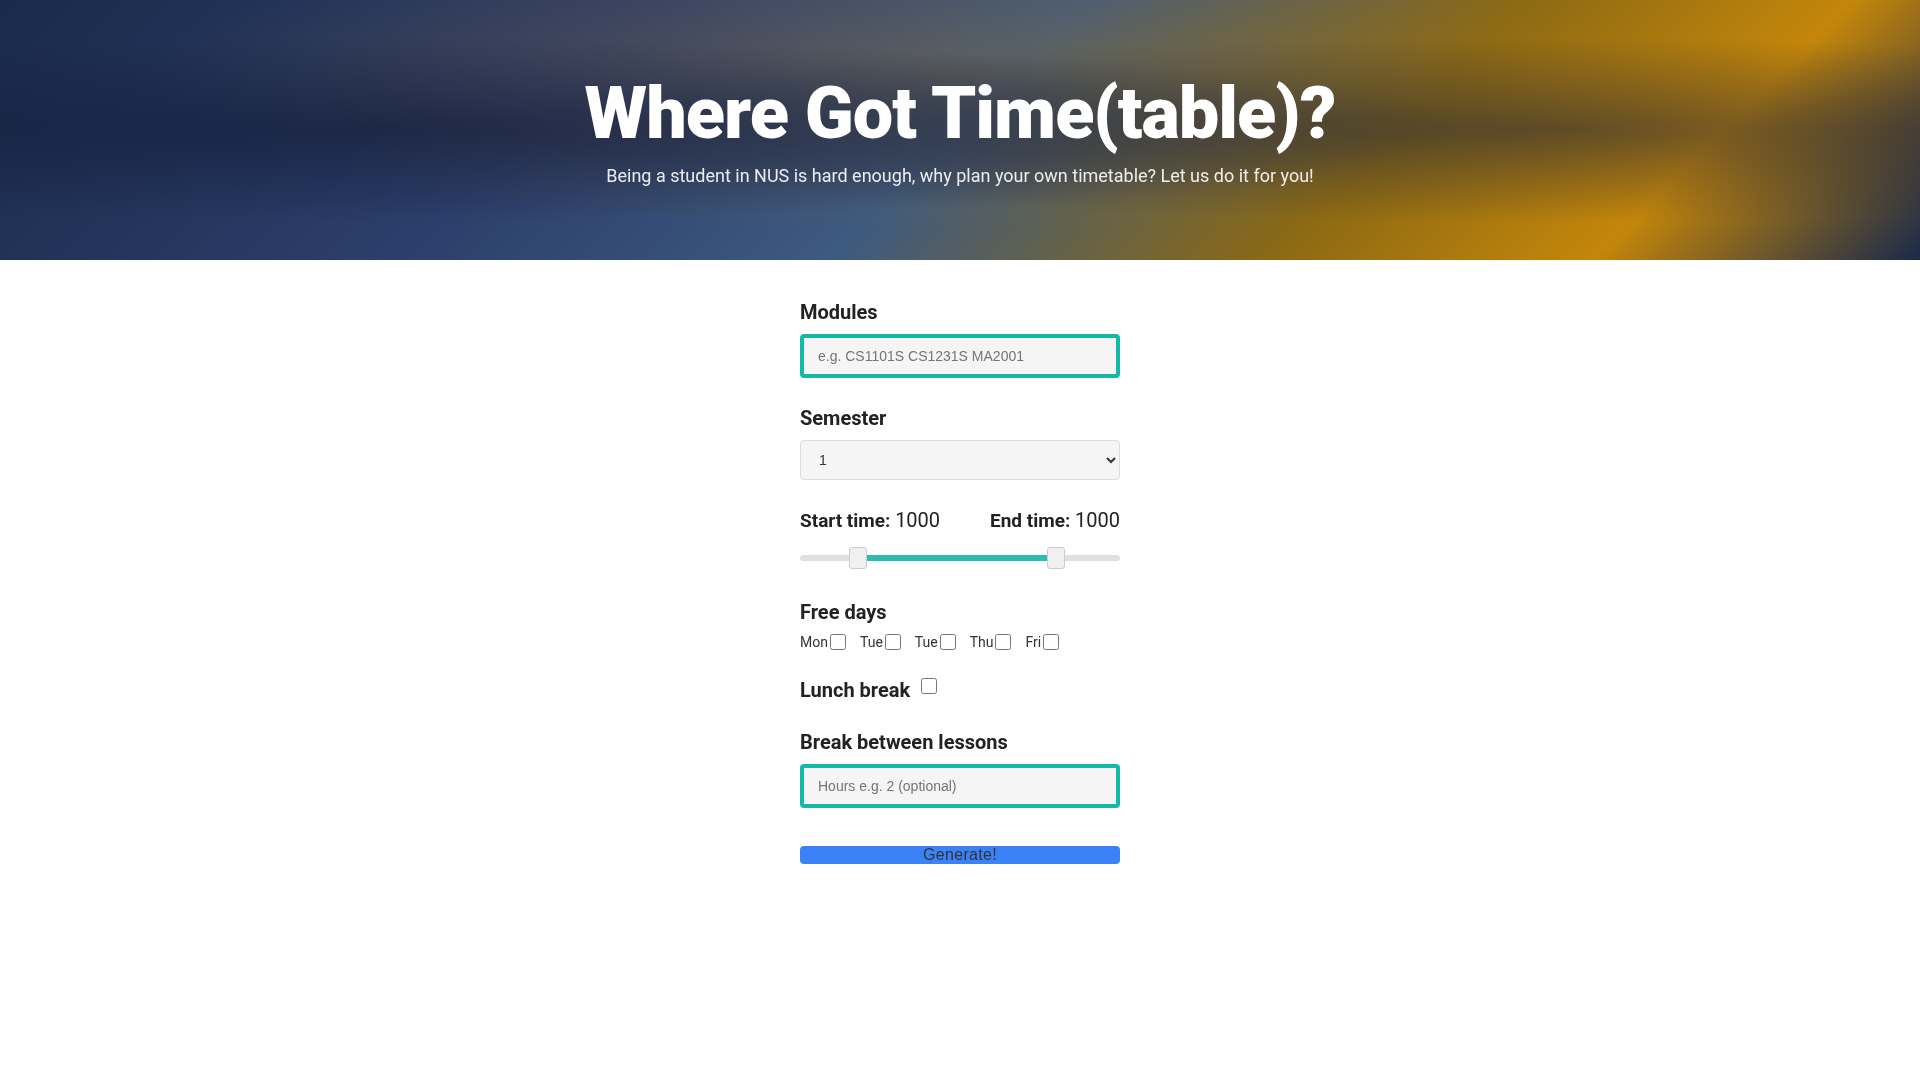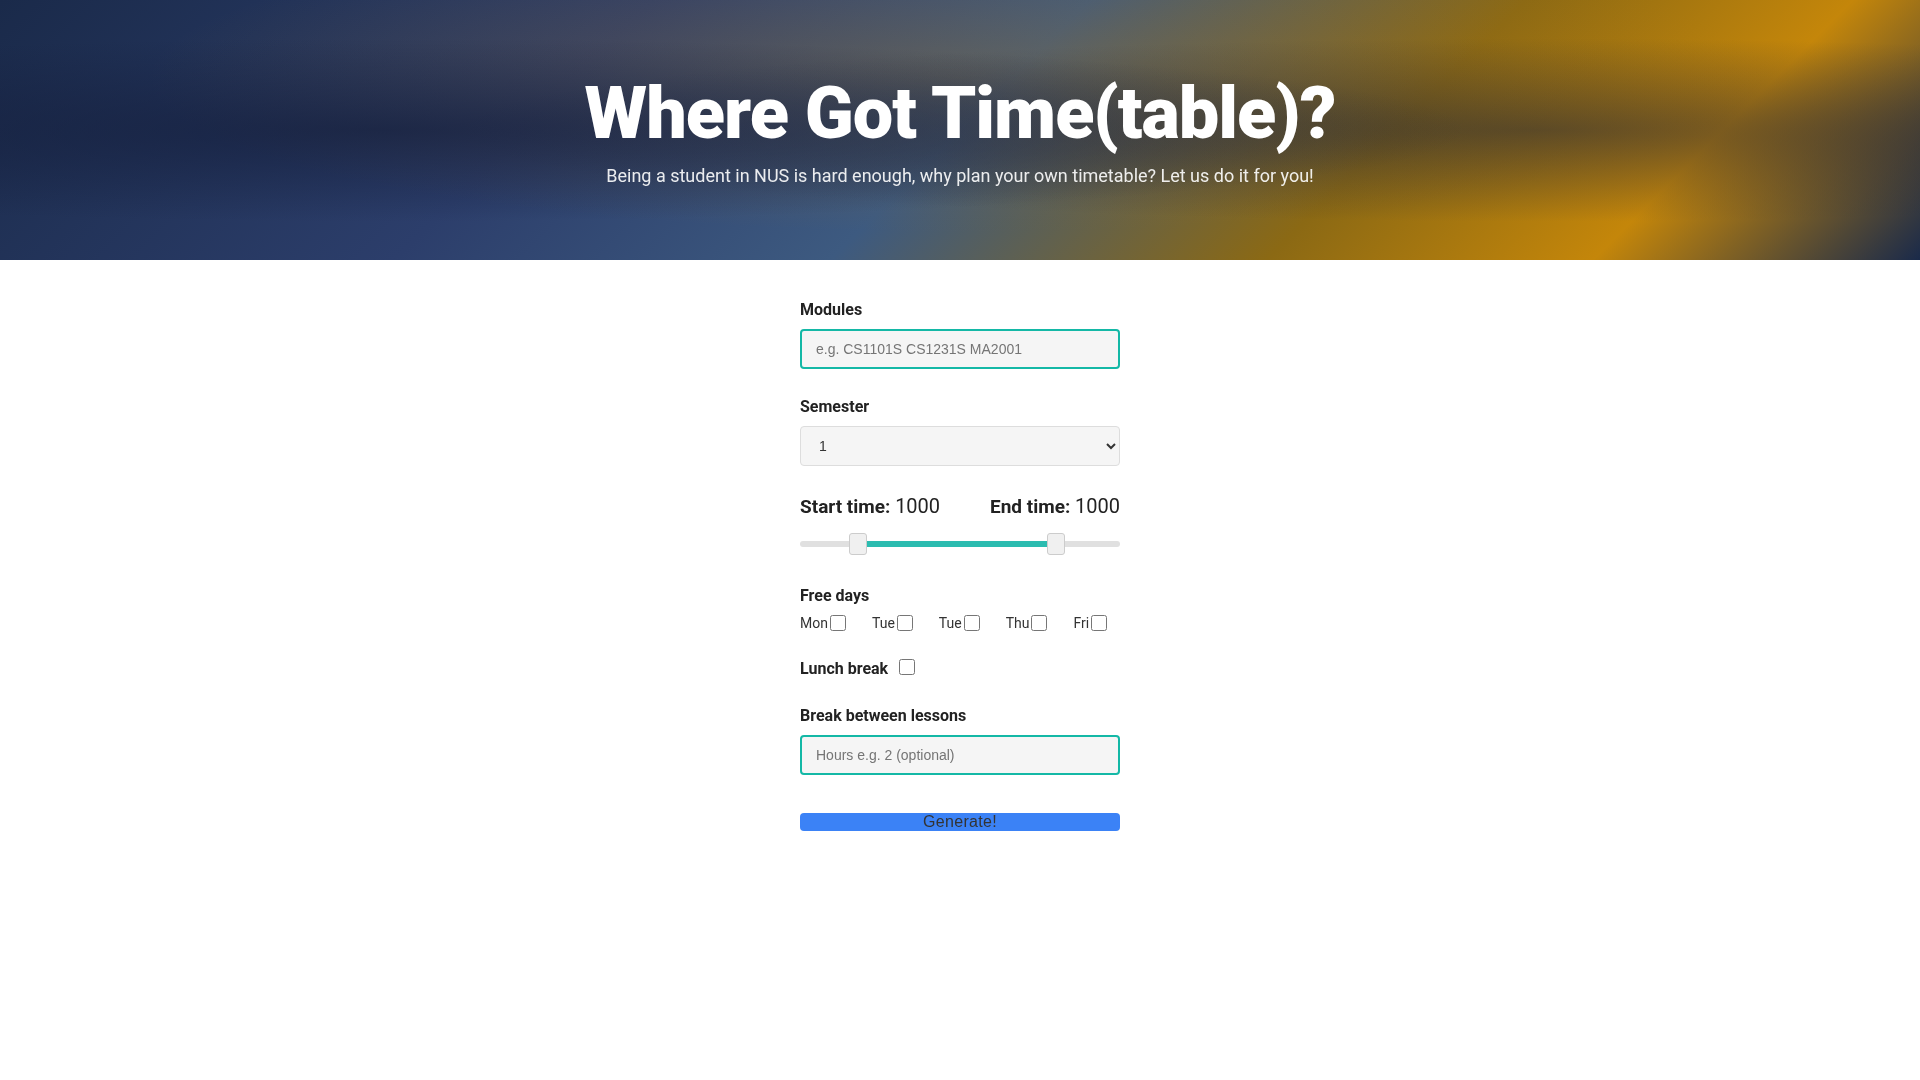--- a/index.html
+++ b/index.html
@@ -70,30 +70,30 @@
       width: 320px;
     }
 
     
     .form-group {
       margin-bottom: 28px;
     }
 
     .form-label {
       display: block;
-      font-size: 16px;
+      font-size: 20px;
       font-weight: 700;
       color: #222;
       margin-bottom: 10px;
     }
 
     .form-input {
       width: 100%;
       padding: 10px 14px;
-      border: 2px solid #14b8a6;
+      border: 4px solid #14b8a6;
       border-radius: 4px;
       font-size: 14px;
       color: #999;
       background: #f5f5f5;
       outline: none;
     }
 
     .form-select {
       width: 100%;
       padding: 10px 14px;
@@ -168,21 +168,21 @@
     }
 
     .slider-thumb-right {
       right: calc(20% - 9px);
     }
 
     
     .free-days-row {
       display: flex;
       align-items: flex-end;
-      gap: 20px;
+      gap: 8px;
       flex-wrap: wrap;
     }
 
     .day-item {
       display: flex;
       align-items: center;
       gap: 2px;
       margin-right: 6px;
     }
 

